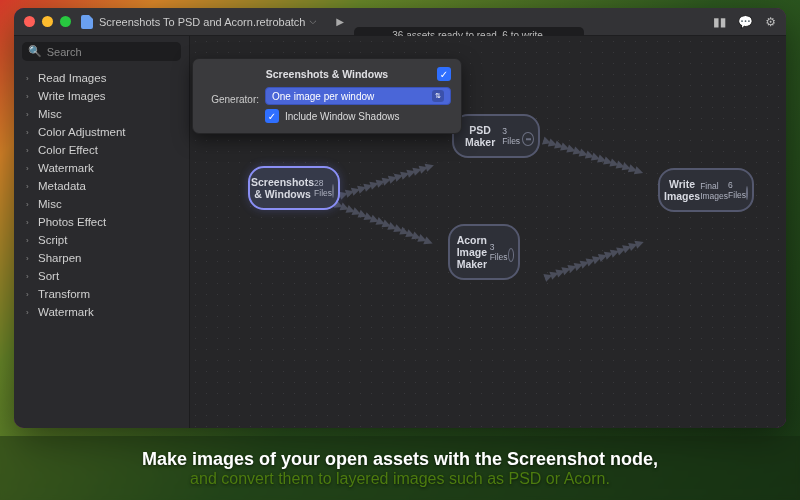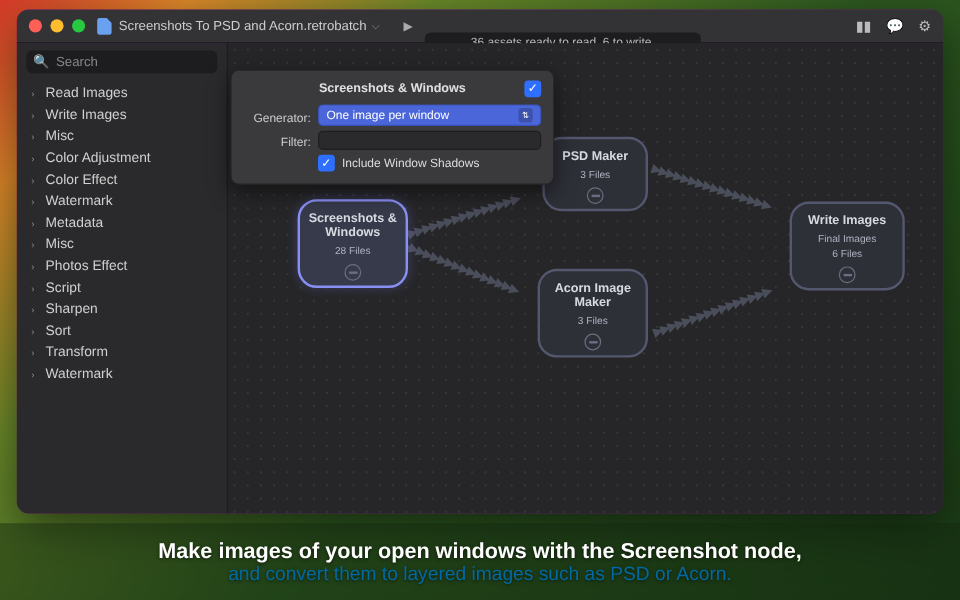--- a/index.html
+++ b/index.html
@@ -60,21 +60,21 @@
   
   .canvas {
     flex: 1; position: relative; background: #262628;
     background-image: radial-gradient(circle, #38383b 0.6px, transparent 0.6px);
     background-size: 11px 11px; overflow: hidden;
   }
 
   
   .node {
     position: absolute; width: 92px; border: 2px solid #54586e; border-radius: 16px;
-    background: #2e3038; display: flex; flex-direction: column; align-items: center;
+    background: #2e3038; display: flex; flex-direction: row; align-items: center;
     padding: 8px 4px 4px; color: #d8dae2; justify-content: flex-end;
   }
   .node.selected { border-color: #8a8ff5; background: #363a4a; box-shadow: 0 0 10px rgba(120,130,255,0.25); }
   .node-title { font-size: 10.5px; font-weight: 600; text-align: center; line-height: 12px; margin-bottom: 4px; }
   .node-sub { font-size: 8.5px; color: #aeb2c0; margin-bottom: 2px; }
   .node-count { font-size: 8.5px; color: #aeb2c0; margin-bottom: 4px; }
   .node-knob {
     width: 14px; height: 14px; border: 1.5px solid #6a6e80; border-radius: 50%;
     position: relative; margin-top: 2px;
   }
@@ -113,21 +113,21 @@
   .insp-checkrow { display: flex; align-items: center; gap: 6px; margin-left: 62px; margin-top: 4px; font-size:10px; color:#ddd; }
 
   
   .caption {
     position: absolute; left: 0; right: 0; bottom: 0; height: 64px;
     background: rgba(20,40,16,0.45); backdrop-filter: blur(2px);
     display: flex; flex-direction: column; align-items: center; justify-content: center;
     color: #fff; text-align: center; padding: 0 20px;
   }
   .caption .line1 { font-size: 18px; font-weight: 600; text-shadow: 0 1px 3px rgba(0,0,0,0.6); }
-  .caption .line2 { font-size: 16px; font-weight: 400; color: #0369a1; text-shadow: 0 1px 3px rgba(0,0,0,0.6); }
+  .caption .line2 { font-size: 16px; font-weight: 400; color: #4d7c0f; text-shadow: 0 1px 3px rgba(0,0,0,0.6); }
 </style>
 </head>
 <body>
 
 <div class="window">
 
   <div class="titlebar">
     <div class="traffic">
       <div class="tl r"></div>
       <div class="tl y"></div>
@@ -234,21 +234,21 @@
         <div class="node-count">28 Files</div>
         <div class="node-knob"></div>
       </div>
 
       <div class="node" style="left:262px; top:78px; width:88px;">
         <div class="node-title">PSD Maker</div>
         <div class="node-count">3 Files</div>
         <div class="node-knob"></div>
       </div>
 
-      <div class="node" style="left:258px; top:188px; width:92px;">
+      <div class="node" style="left:258px; top:188px; width:72px;">
         <div class="node-title">Acorn Image Maker</div>
         <div class="node-count">3 Files</div>
         <div class="node-knob"></div>
       </div>
 
       <div class="node" style="left:468px; top:132px; width:96px;">
         <div class="node-title">Write Images</div>
         <div class="node-sub">Final Images</div>
         <div class="node-count">6 Files</div>
         <div class="node-knob"></div>
@@ -264,26 +264,22 @@
     <span class="insp-title">Screenshots &amp; Windows</span>
     <span class="insp-check">✓</span>
   </div>
   <div class="insp-row">
     <span class="insp-label">Generator:</span>
     <div class="insp-select">
       <span>One image per window</span>
       <span class="dd">⇅</span>
     </div>
   </div>
-  <div class="insp-row">
-    <span class="insp-label">Filter:</span>
-    <div class="insp-input"></div>
-  </div>
   <div class="insp-checkrow">
     <span class="insp-check">✓</span>
     <span>Include Window Shadows</span>
   </div>
 </div>
 
 <div class="caption">
-  <div class="line1">Make images of your open windows with the Screenshot node,</div>
+  <div class="line1">Make images of your open assets with the Screenshot node,</div>
   <div class="line2">and convert them to layered images such as PSD or Acorn.</div>
 </div>
 
 </body></html>

